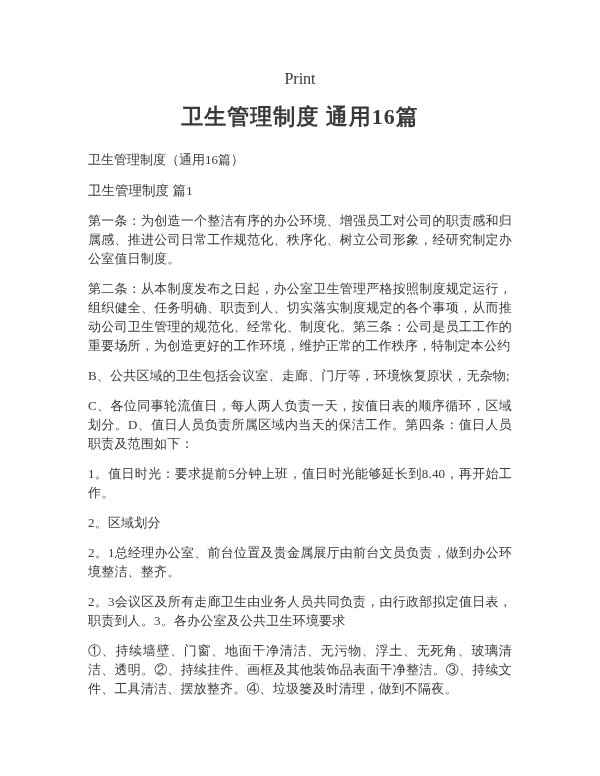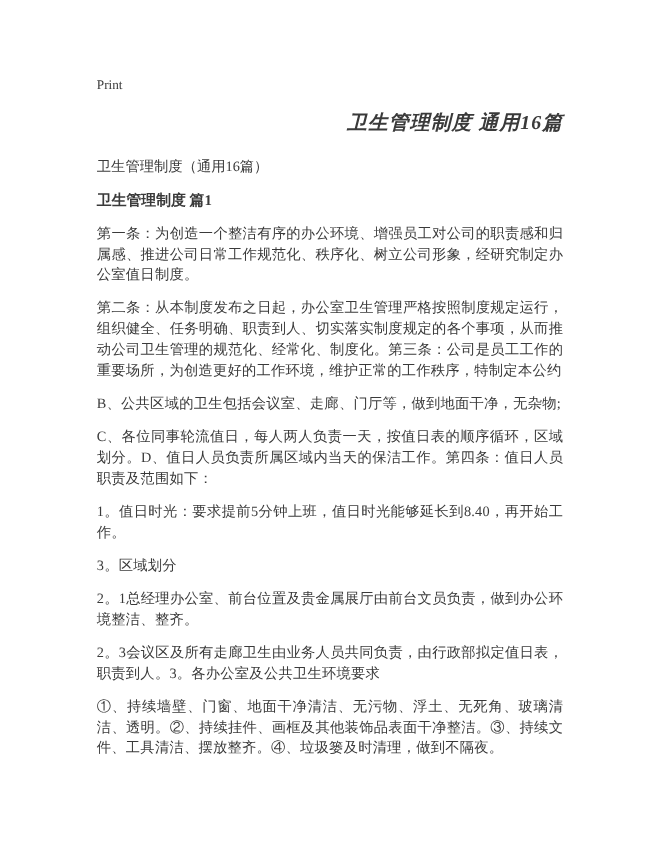--- a/index.html
+++ b/index.html
@@ -13,40 +13,40 @@
     overflow: hidden;
     font-family: "Liberation Serif", serif;
     color: #3a3a3a;
   }
   .page {
     width: 424px;
     margin: 0 auto;
     padding-top: 70px;
   }
   .print-link {
-    font-size: 12px;
+    font-size: 16px;
     color: #3a3a3a;
     cursor: pointer;
     margin: 0;
+    text-align: center;
   }
   .doc-title {
-    font-size: 18px;
+    font-size: 22px;
     font-weight: bold;
-    text-align: right;
+    text-align: center;
     letter-spacing: 1px;
     margin: 14px 0 0 0;
-    font-style: italic;
   }
   .doc-subtitle {
     font-size: 13px;
     margin: 19px 0 0 0;
   }
   .section-heading {
     font-size: 13.5px;
-    font-weight: bold;
+    font-weight: normal;
     margin: 13px 0 0 0;
   }
   .para {
     font-size: 13px;
     line-height: 19px;
     margin: 11px 0 0 0;
     text-align: justify;
     letter-spacing: 0.2px;
     font-family: Liberation Serif, serif;
   }
@@ -54,21 +54,21 @@
 </head>
 <body>
 
 <div class="page">
   <p class="print-link">Print</p>
   <h1 class="doc-title">卫生管理制度 通用16篇</h1>
   <p class="doc-subtitle">卫生管理制度（通用16篇）</p>
   <h2 class="section-heading">卫生管理制度 篇1</h2>
   <p class="para">第一条：为创造一个整洁有序的办公环境、增强员工对公司的职责感和归属感、推进公司日常工作规范化、秩序化、树立公司形象，经研究制定办公室值日制度。</p>
   <p class="para">第二条：从本制度发布之日起，办公室卫生管理严格按照制度规定运行，组织健全、任务明确、职责到人、切实落实制度规定的各个事项，从而推动公司卫生管理的规范化、经常化、制度化。第三条：公司是员工工作的重要场所，为创造更好的工作环境，维护正常的工作秩序，特制定本公约</p>
-  <p class="para">B、公共区域的卫生包括会议室、走廊、门厅等，做到地面干净，无杂物;</p>
+  <p class="para">B、公共区域的卫生包括会议室、走廊、门厅等，环境恢复原状，无杂物;</p>
   <p class="para">C、各位同事轮流值日，每人两人负责一天，按值日表的顺序循环，区域划分。D、值日人员负责所属区域内当天的保洁工作。第四条：值日人员职责及范围如下：</p>
   <p class="para">1。值日时光：要求提前5分钟上班，值日时光能够延长到8.40，再开始工作。</p>
-  <p class="para">3。区域划分</p>
+  <p class="para">2。区域划分</p>
   <p class="para">2。1总经理办公室、前台位置及贵金属展厅由前台文员负责，做到办公环境整洁、整齐。</p>
   <p class="para">2。3会议区及所有走廊卫生由业务人员共同负责，由行政部拟定值日表，职责到人。3。各办公室及公共卫生环境要求</p>
   <p class="para">①、持续墙壁、门窗、地面干净清洁、无污物、浮土、无死角、玻璃清洁、透明。②、持续挂件、画框及其他装饰品表面干净整洁。③、持续文件、工具清洁、摆放整齐。④、垃圾篓及时清理，做到不隔夜。</p>
 
 </div>
 
 </body></html>

